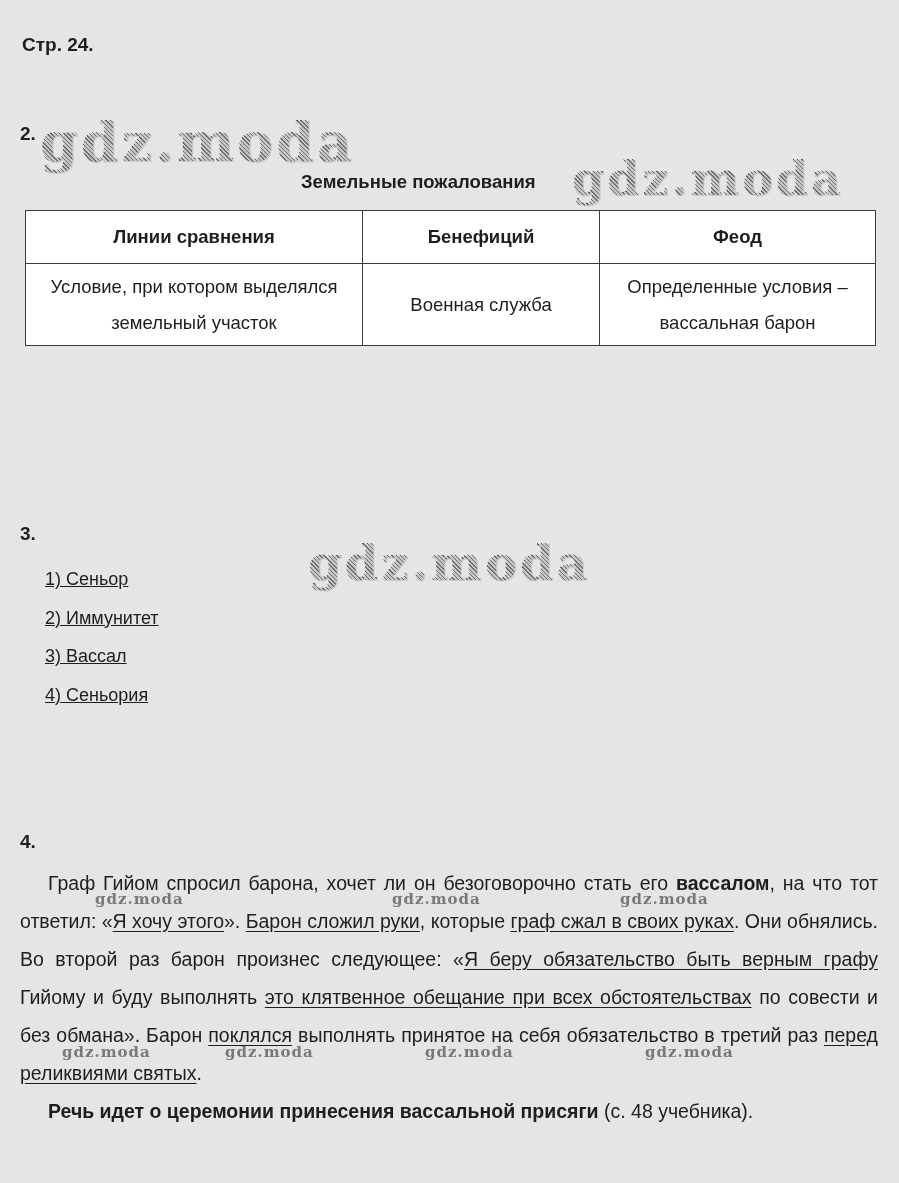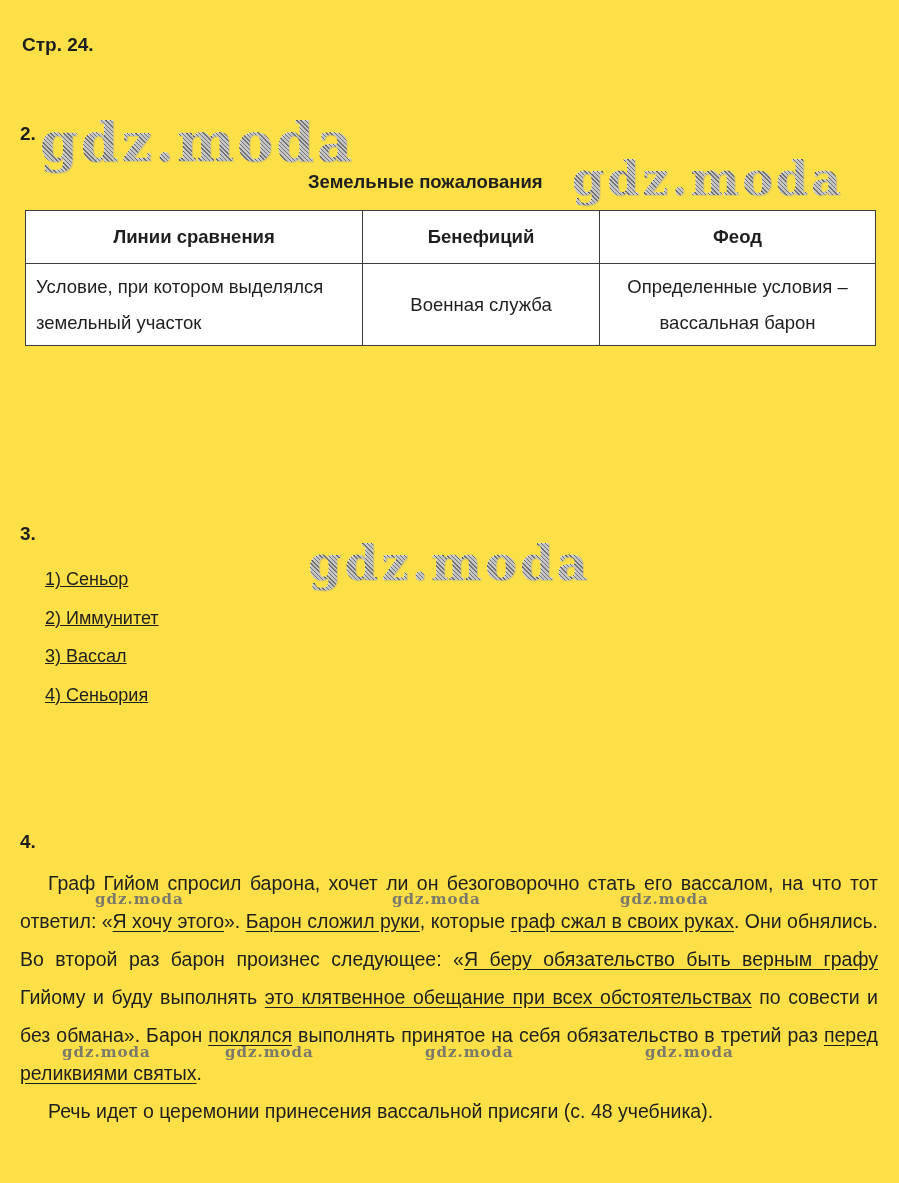--- a/index.html
+++ b/index.html
@@ -1,21 +1,21 @@
 <!DOCTYPE html>
 <html><head>
 <meta charset="utf-8">
 <style>
   * { box-sizing: border-box; }
   html, body { margin: 0; padding: 0; background: #ffffff; }
   .page {
     position: relative;
     width: 899px;
     height: 1183px;
-    background: #fde047;
+    background: #e5e5e5;
     font-family: "Liberation Sans", sans-serif;
     color: #1e1e1e;
     overflow: hidden;
   }
   .abs { position: absolute; }
 
   .page-header {
     left: 22px; top: 34px;
     font-size: 19px; font-weight: bold;
   }
@@ -65,53 +65,53 @@
     padding: 3px 10px;
     vertical-align: middle;
   }
   table.cmp th {
     font-weight: bold;
     text-align: center;
     height: 40px;
     padding: 8px 8px;
   }
   table.cmp td { text-align: center; }
-  table.cmp td.first { text-align: left; }
+  table.cmp td.first { text-align: center; }
   table.cmp tr.r1 td { height: 82px; }
   table.cmp tr.r2 td { height: 118px; }
 
   .list-item {
     font-size: 18px;
     line-height: 38.5px;
     text-decoration: underline;
   }
 
   .para {
     font-size: 19.5px;
     line-height: 38px;
     text-align: justify;
     text-indent: 28px;
     margin: 0;
   }
-  .para .b { font-weight: normal; }
+  .para .b { font-weight: bold; }
   .para .u { text-decoration: underline; text-underline-offset: 3px; }
 </style>
 </head>
 <body>
 
 <div class="page">
 
   <div class="abs page-header">Стр. 24.</div>
 
   <div class="abs sec-num" style="left:20px; top:123px;">2.</div>
 
   <div class="abs wm-lg" style="left:40px; top:110px; font-size:54px;">gdz.moda</div>
   <div class="abs wm-lg" style="left:572px; top:152px; font-size:46px;">gdz.moda</div>
 
-  <div class="abs table-title" style="left:308px; top:171px;">Земельные пожалования</div>
+  <div class="abs table-title" style="left:301px; top:171px;">Земельные пожалования</div>
 
   <table class="cmp abs" style="left:25px; top:210px;">
     <colgroup>
       <col style="width:337px">
         <col style="width:237px">
         <col style="width:276px">
     </colgroup>
     <thead>
       <tr>
         <th>Линии сравнения</th>

